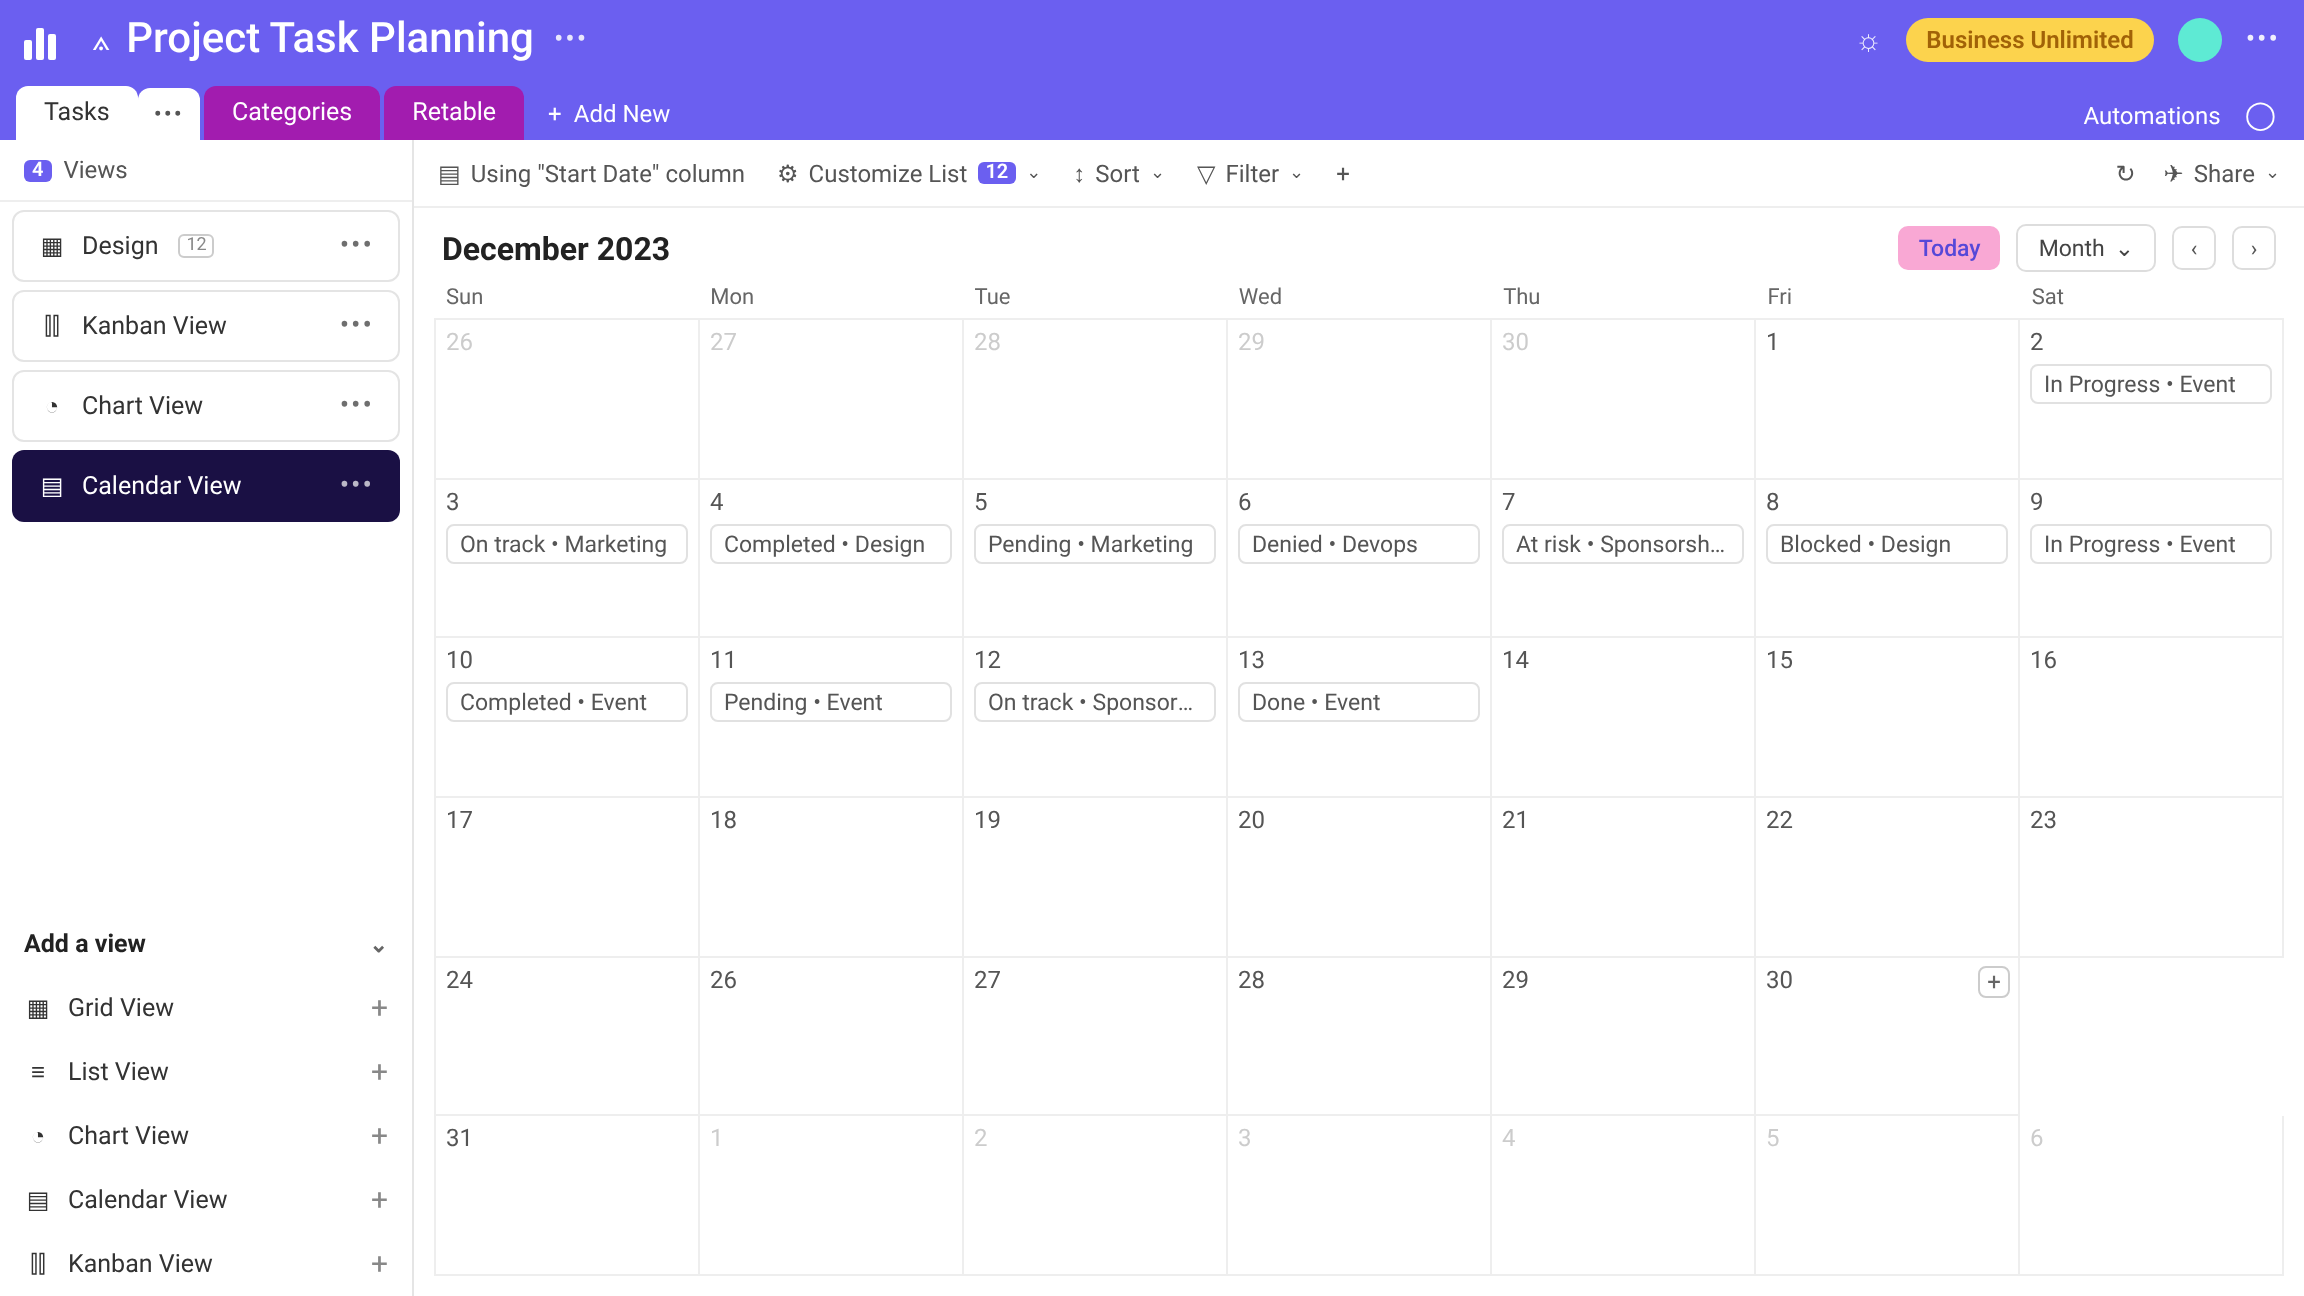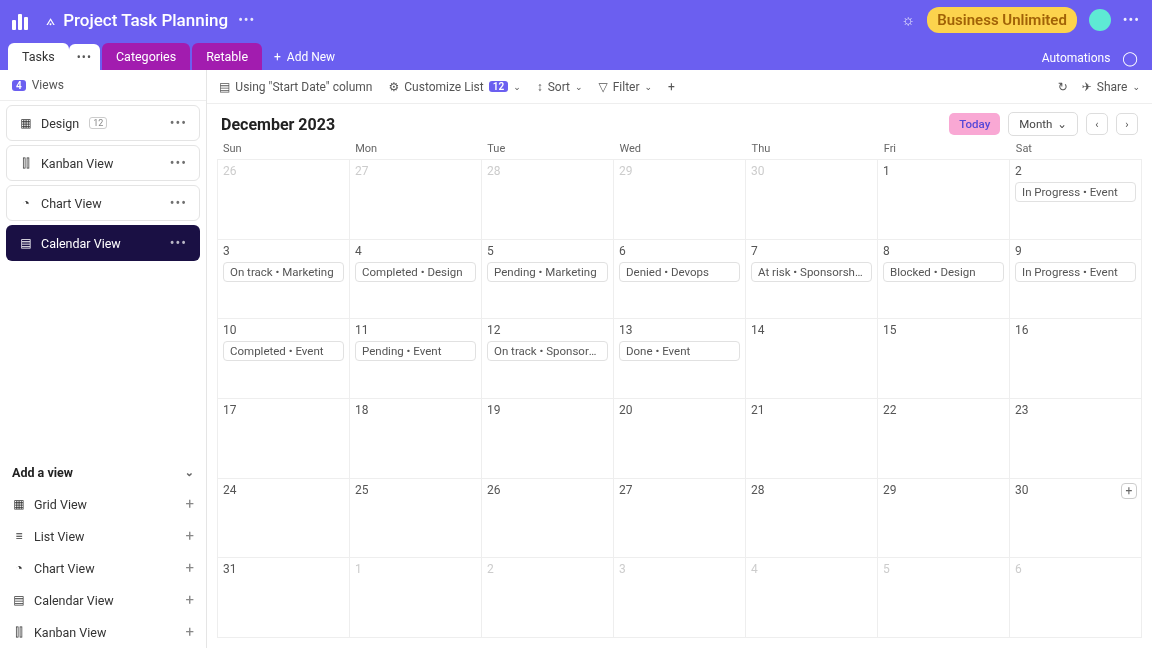--- a/index.html
+++ b/index.html
@@ -5,26 +5,26 @@
 * { margin: 0; padding: 0; box-sizing: border-box; font-family: -apple-system, BlinkMacSystemFont, "Segoe UI", Roboto, sans-serif; }
 body { background: #f5f5f5; width: 1152px; height: 648px; overflow: hidden; }
 .app { width: 100%; height: 100%; display: flex; flex-direction: column; background: #fff; }
 
 
 .topbar { background: #6b5ff0; color: #fff; height: 40px; display: flex; align-items: center; padding: 0 12px; }
 .logo { width: 20px; height: 20px; display: flex; align-items: flex-end; gap: 2px; margin-right: 14px; }
 .logo span { background: #fff; width: 4px; border-radius: 1px; }
 .logo span:nth-child(1){height:10px}.logo span:nth-child(2){height:16px}.logo span:nth-child(3){height:13px}
 .rocket { margin-right: 8px; font-size: 15px; }
-.title { font-size: 17px; font-weight: 500; }
+.title { font-size: 21px; font-weight: 500; }
 .title-more { margin-left: 10px; opacity: .85; letter-spacing: 1px; font-size: 14px; cursor: pointer; }
 .spacer { flex: 1; }
 .top-right { display: flex; align-items: center; gap: 12px; }
 .sun-icon { font-size: 15px; opacity: .9; cursor: pointer; }
-.badge-plan { background: #fcd34d; color: #a16207; font-size: 15px; font-weight: 600; padding: 4px 10px; border-radius: 12px; cursor: pointer; }
+.badge-plan { background: #fcd34d; color: #a16207; font-size: 12px; font-weight: 600; padding: 4px 10px; border-radius: 12px; cursor: pointer; }
 .avatar { width: 22px; height: 22px; border-radius: 50%; background: #5eead4; cursor: pointer; }
 .top-more { letter-spacing: 1px; font-size: 14px; opacity: .9; cursor: pointer; }
 
 
 .tabs-row { background: #6b5ff0; height: 30px; display: flex; align-items: flex-end; padding-left: 8px; }
 .tab { padding: 6px 14px; font-size: 12.5px; color: #fff; border-radius: 6px 6px 0 0; cursor: pointer; display: flex; align-items: center; gap: 4px; }
 .tab.active { background: #fff; color: #333; }
 .tab-more { background: #fff; color: #555; padding: 6px 8px; border-radius: 6px 6px 0 0; font-size: 12px; cursor: pointer; letter-spacing: 1px; }
 .tab.dark { background: #a21caf; color: #fff; margin-left: 2px; }
 .add-new { color: #fff; font-size: 12px; padding: 6px 12px; cursor: pointer; display: flex; align-items: center; gap: 6px; }
@@ -349,23 +349,20 @@
               </div>
               <div class="day">
                 <div class="day-num">23</div>
               </div>
             </div>
             <div class="week">
               <div class="day">
                 <div class="day-num">24</div>
               </div>
               <div class="day">
-                <div class="day-num">25</div>
-              </div>
-              <div class="day">
                 <div class="day-num">26</div>
               </div>
               <div class="day">
                 <div class="day-num">27</div>
               </div>
               <div class="day">
                 <div class="day-num">28</div>
               </div>
               <div class="day">
                 <div class="day-num">29</div>

